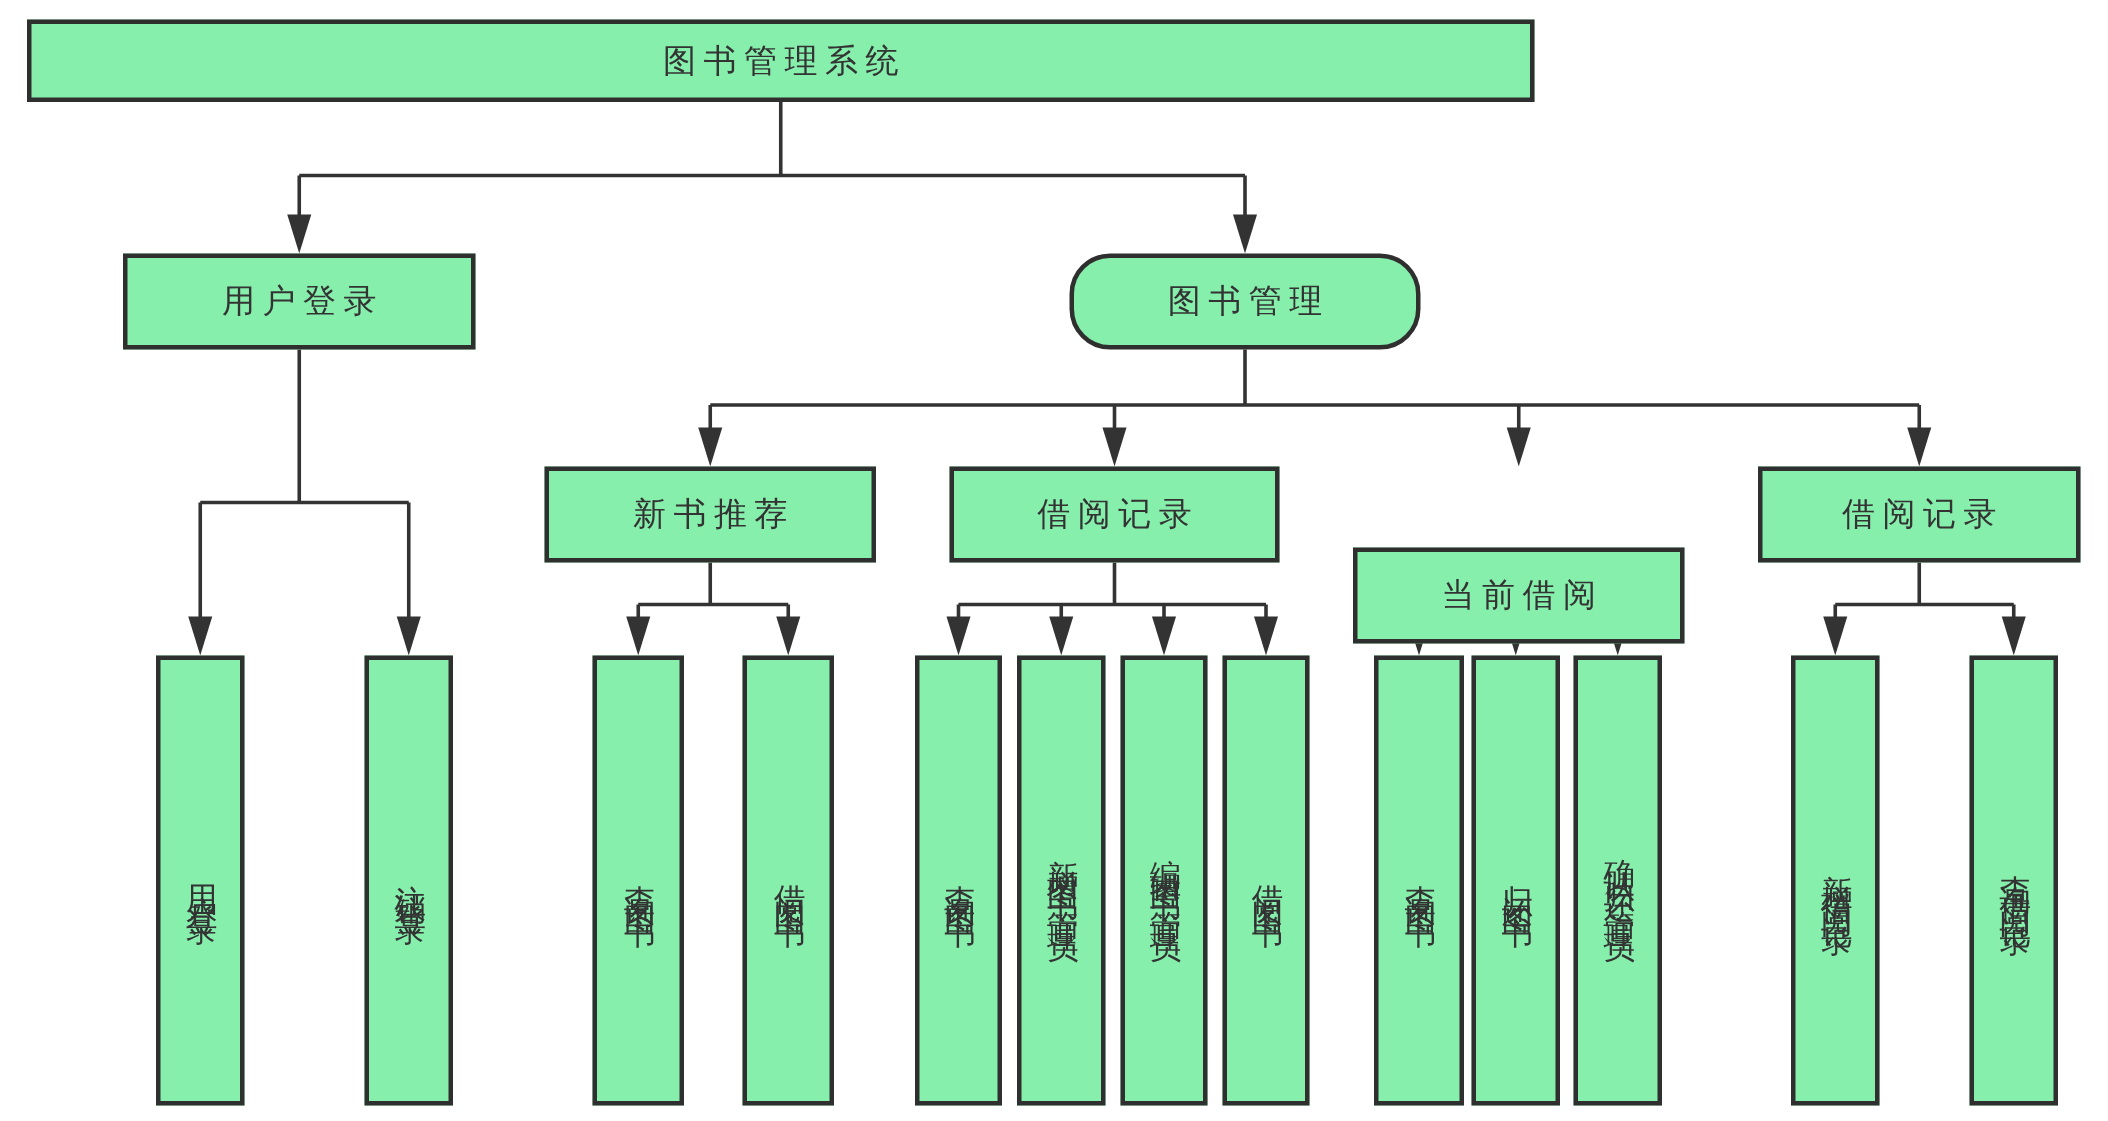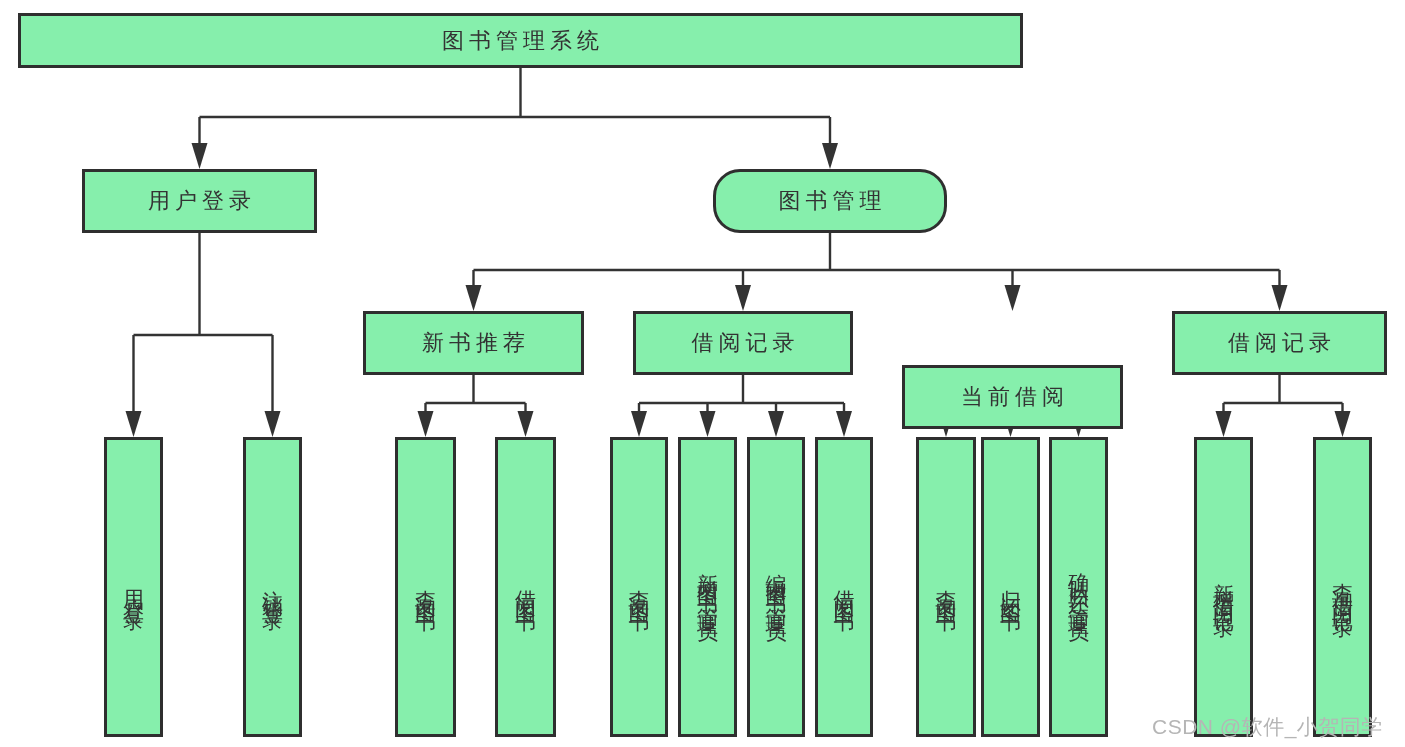--- a/index.html
+++ b/index.html
@@ -129,15 +129,14 @@
     <span class="lbl">确认归还（管理员）</span>
   </div>
 
   <div class="box vbox" style="left:1194px;top:437px;width:59px;height:300px;">
     <span class="lbl">新增借阅记录</span>
   </div>
   <div class="box vbox" style="left:1313px;top:437px;width:59px;height:300px;">
     <span class="lbl">查询借阅记录</span>
   </div>
 
-  <div class="watermark">CSDN @软件_小贺同学</div>
 
 </div>
 
 </body></html>

